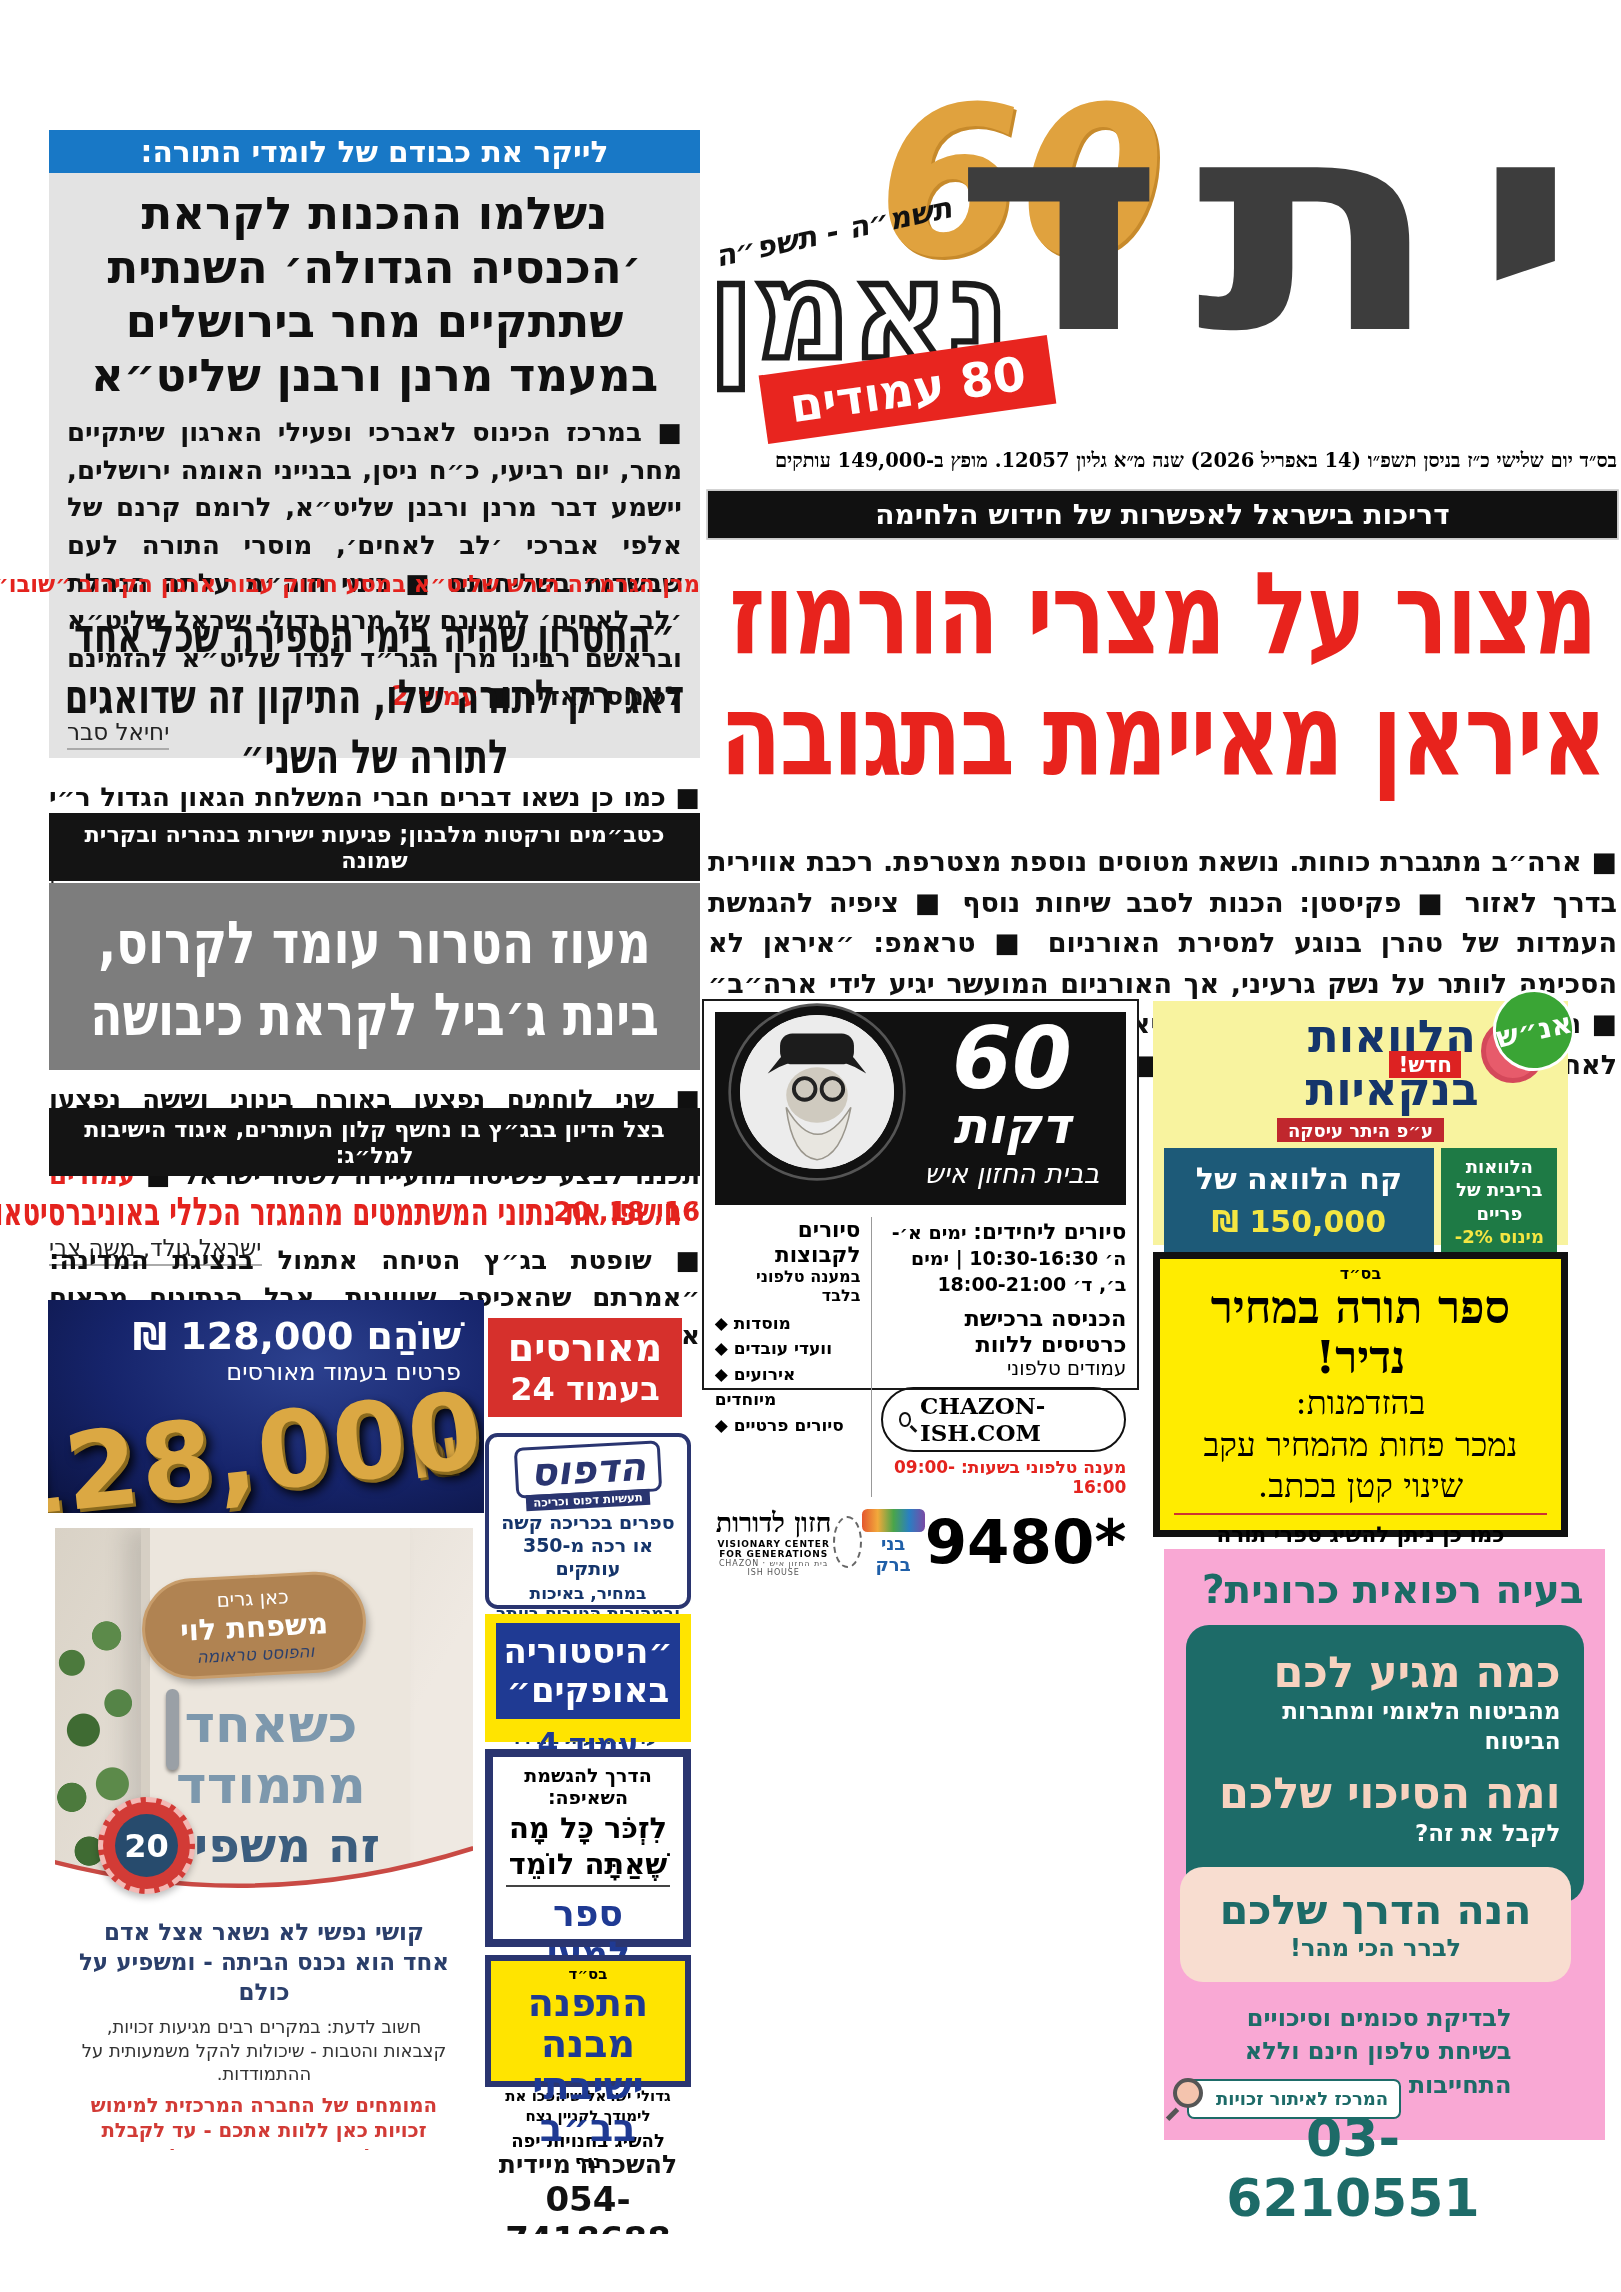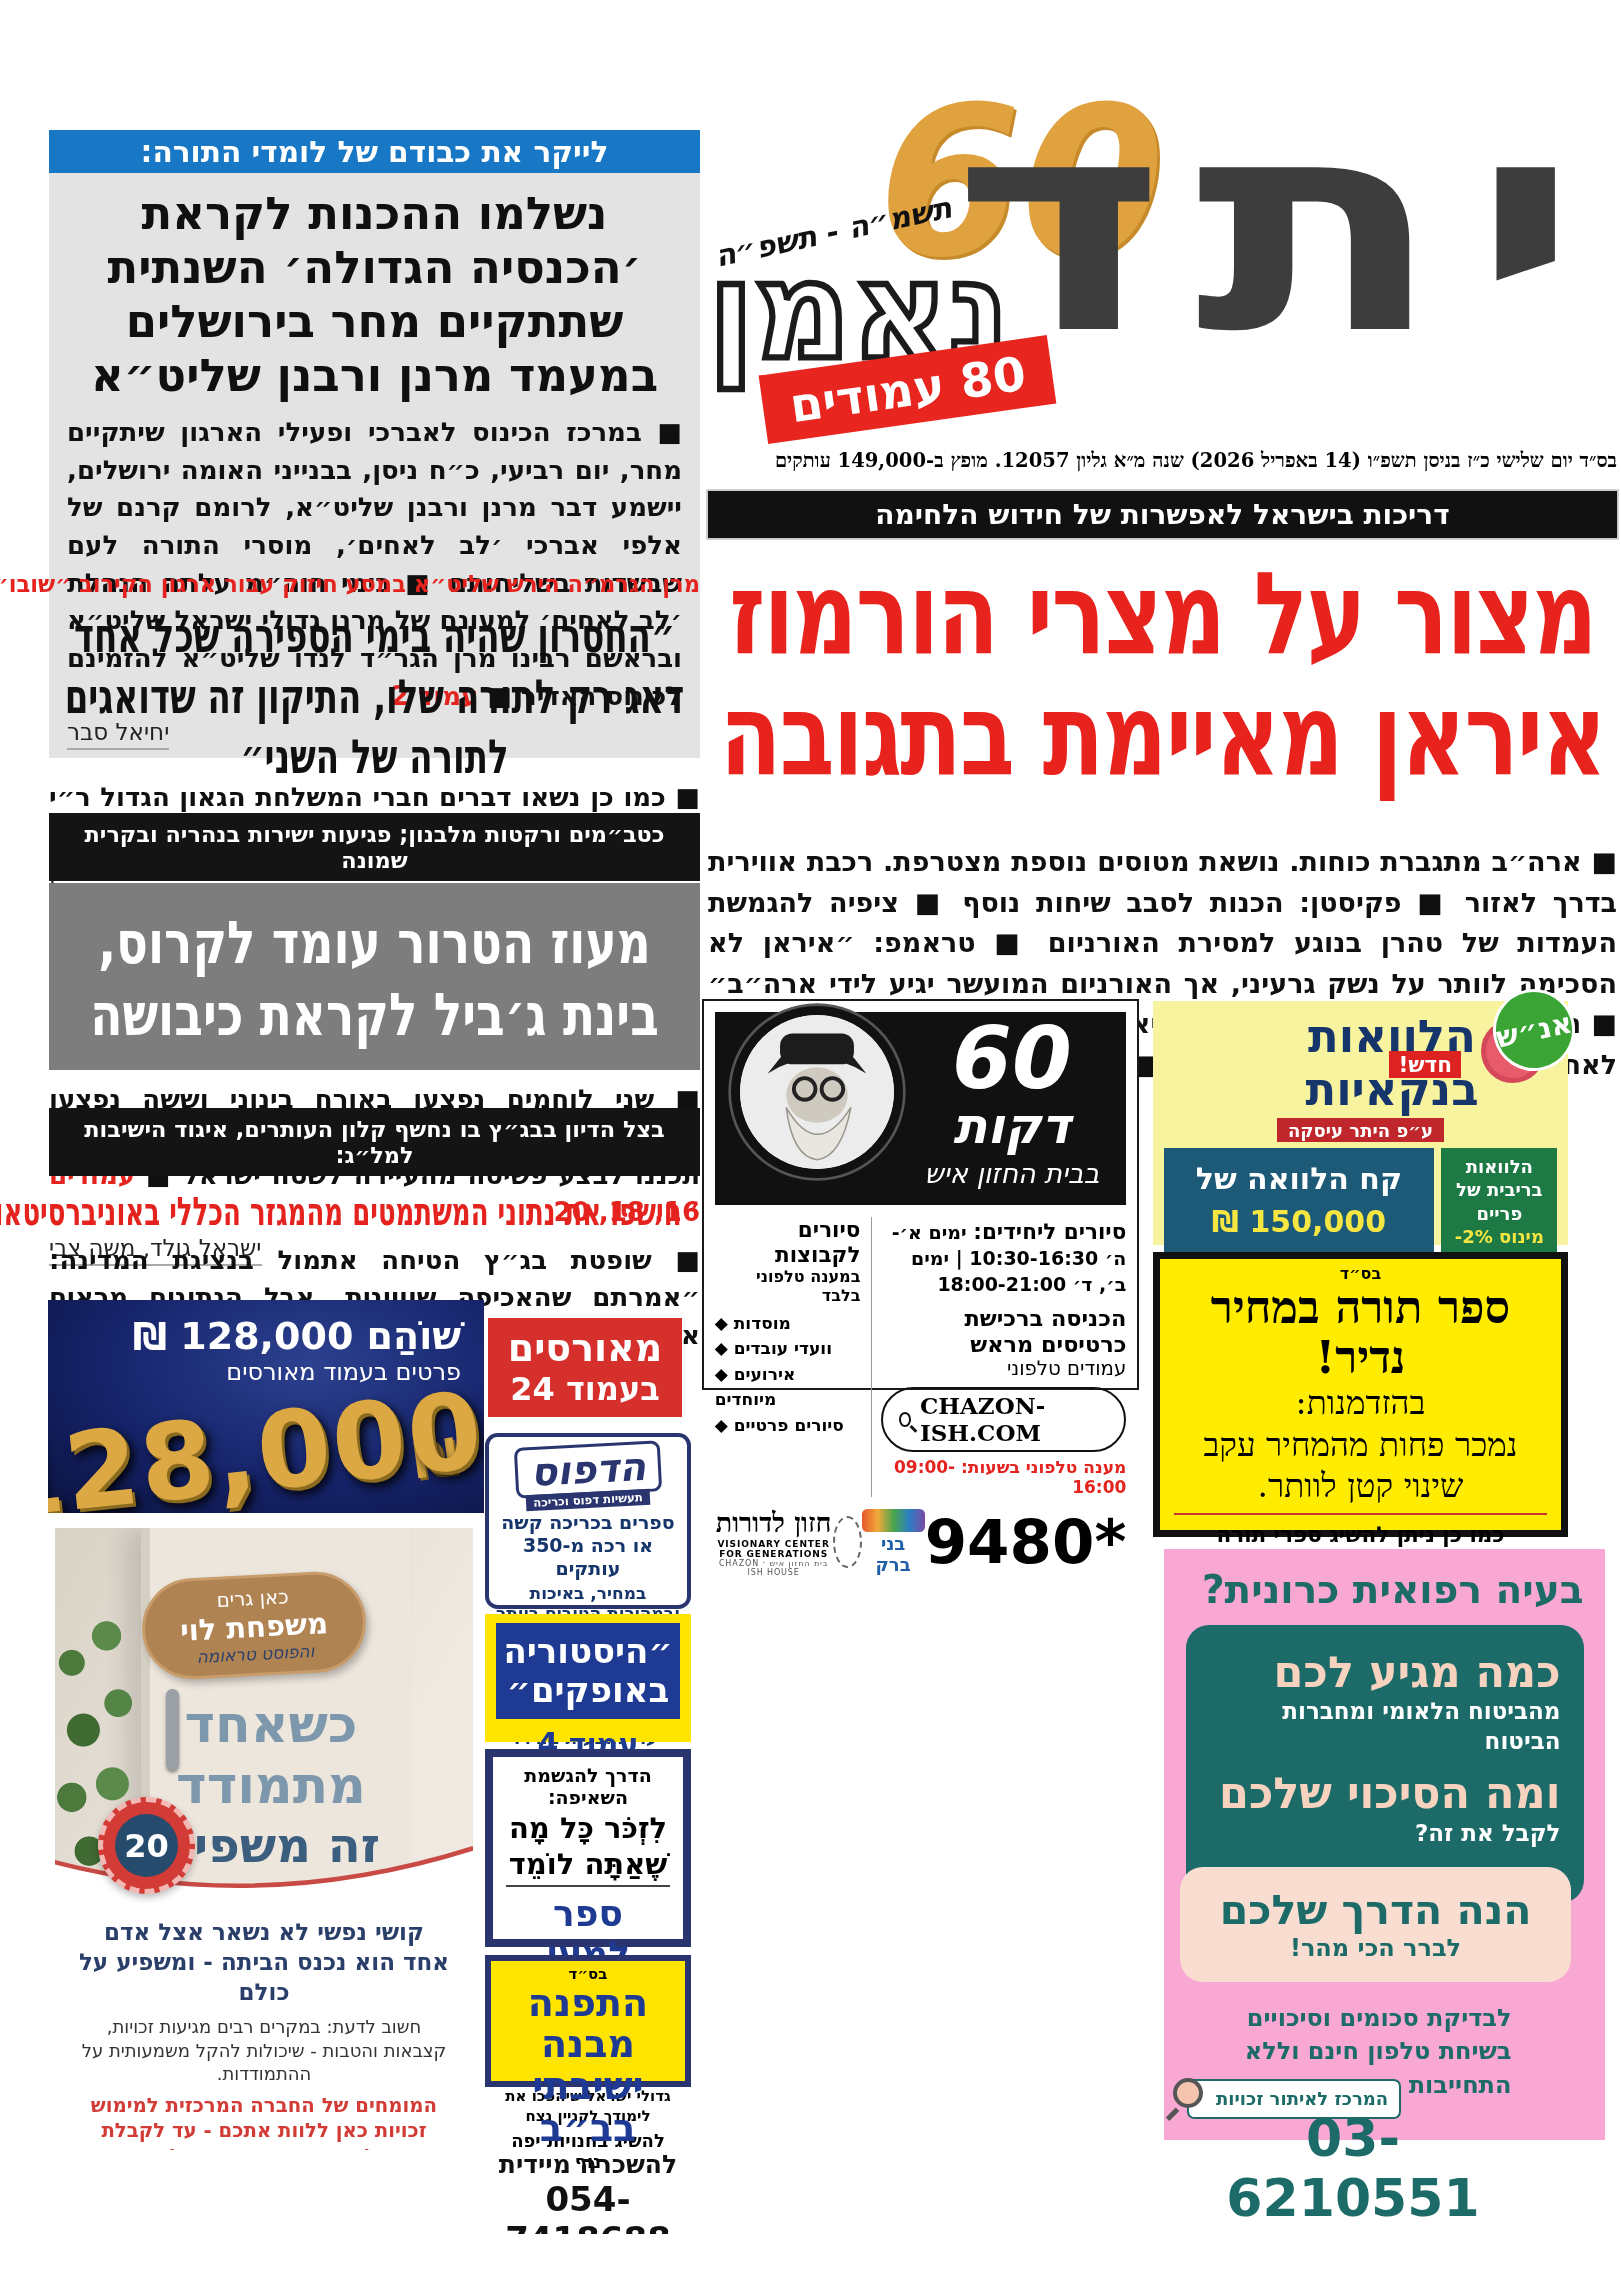--- a/index.html
+++ b/index.html
@@ -230,21 +230,21 @@
         <div class="n2">דקות</div>
         <div class="n3">בבית החזון איש</div>
       </div>
     </div>
     <div class="cz-info">
       <div class="cz-right">
         <div class="cz-hours"><b>סיורים ליחידים:</b>
           <span>ימים א׳-ה׳</span> <span>10:30-16:30</span> |
           <span>ימים ב׳, ד׳</span> <span>18:00-21:00</span>
         </div>
-        <div class="cz-entry">הכניסה ברכישת כרטיסים מראש</div>
+        <div class="cz-entry">הכניסה ברכישת כרטיסים ללוות</div>
         <div class="cz-entry2">עמודים טלפוני</div>
         <div><span class="cz-pill">
               <span class="mag"></span>
               <span>CHAZON-ISH.COM</span>
             </span></div>
         <div class="cz-redline">מענה טלפוני בשעות: 09:00-16:00</div>
       </div>
       <div class="cz-left">
         <div class="cz-grp1">סיורים לקבוצות</div>
         <div class="cz-grp2">במענה טלפוני בלבד</div>
@@ -296,21 +296,21 @@
       </div>
       <div class="ln-brand"><span class="book"></span><span>א.א. מימון</span><small>הלוואות ומשכנתאות</small></div>
     </div>
   </div>
 
   <div class="abs storah" style="left:1153px;top:1252px;width:415px;height:285px;">
     <div class="st-bsd">בס״ד</div>
     <div class="st-title">ספר תורה במחיר נדיר!</div>
     <div class="st-line">בהזדמנות:</div>
     <div class="st-line">נמכר פחות מהמחיר עקב</div>
-    <div class="st-line">שינוי קטן לוותר.</div>
+    <div class="st-line">שינוי קטן בכתב.</div>
     <div class="st-mid">כמו כן ניתן להשיג ספרי תורה ונביאים ברמות שונות, מוכנים ובשלבי הכתיבה</div>
     <div class="st-contact">לפרטים: 05331-74209</div>
   </div>
 
   <div class="abs medical" style="left:1164px;top:1549px;width:441px;height:591px;">
     <div class="md-title">בעיה רפואית כרונית?</div>
     <div class="md-teal">
       <div class="p">כמה מגיע לכם</div>
       <div class="w">מהביטוח הלאומי ומחברות הביטוח</div>
       <div class="p" style="margin-top:12.5px;">ומה הסיכוי שלכם</div>

